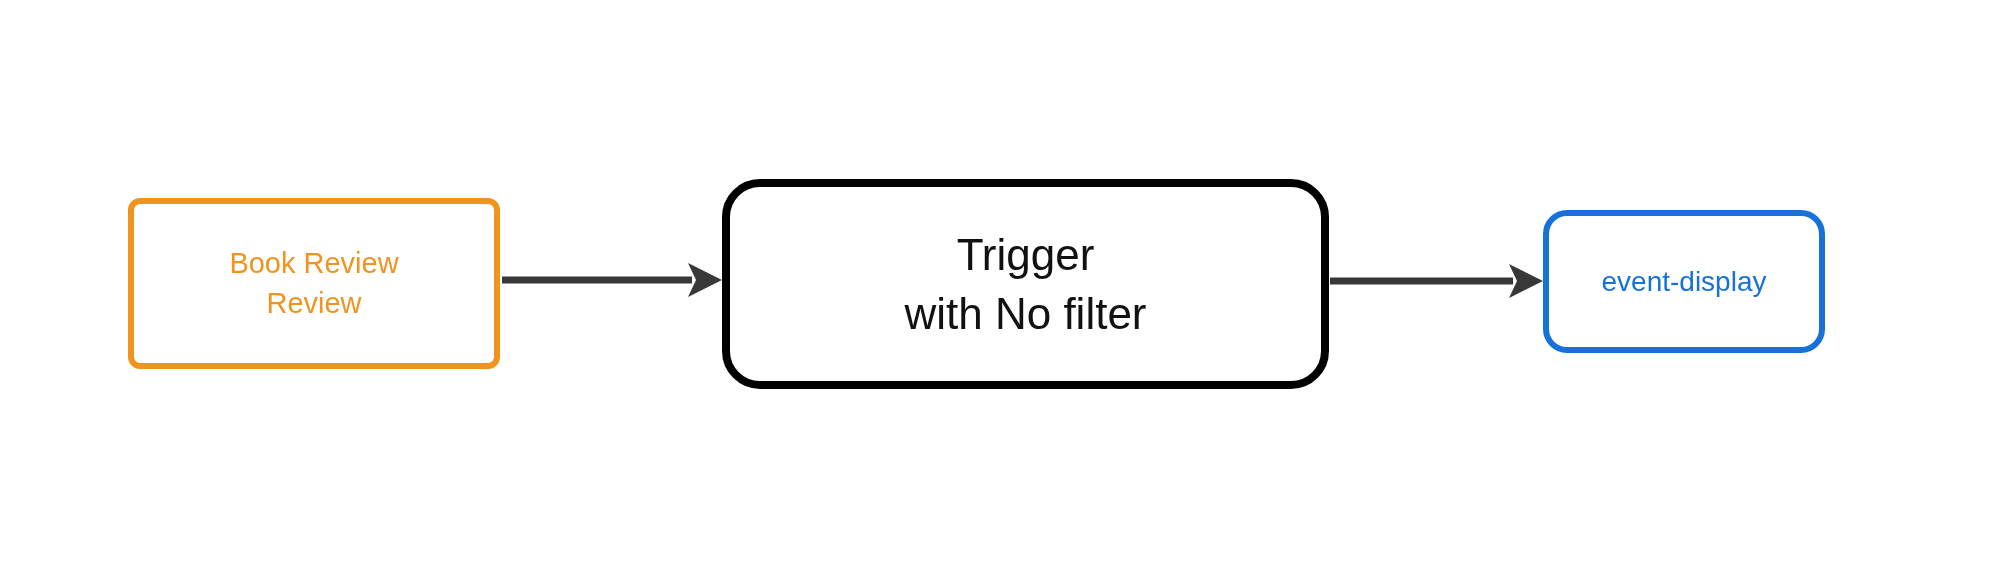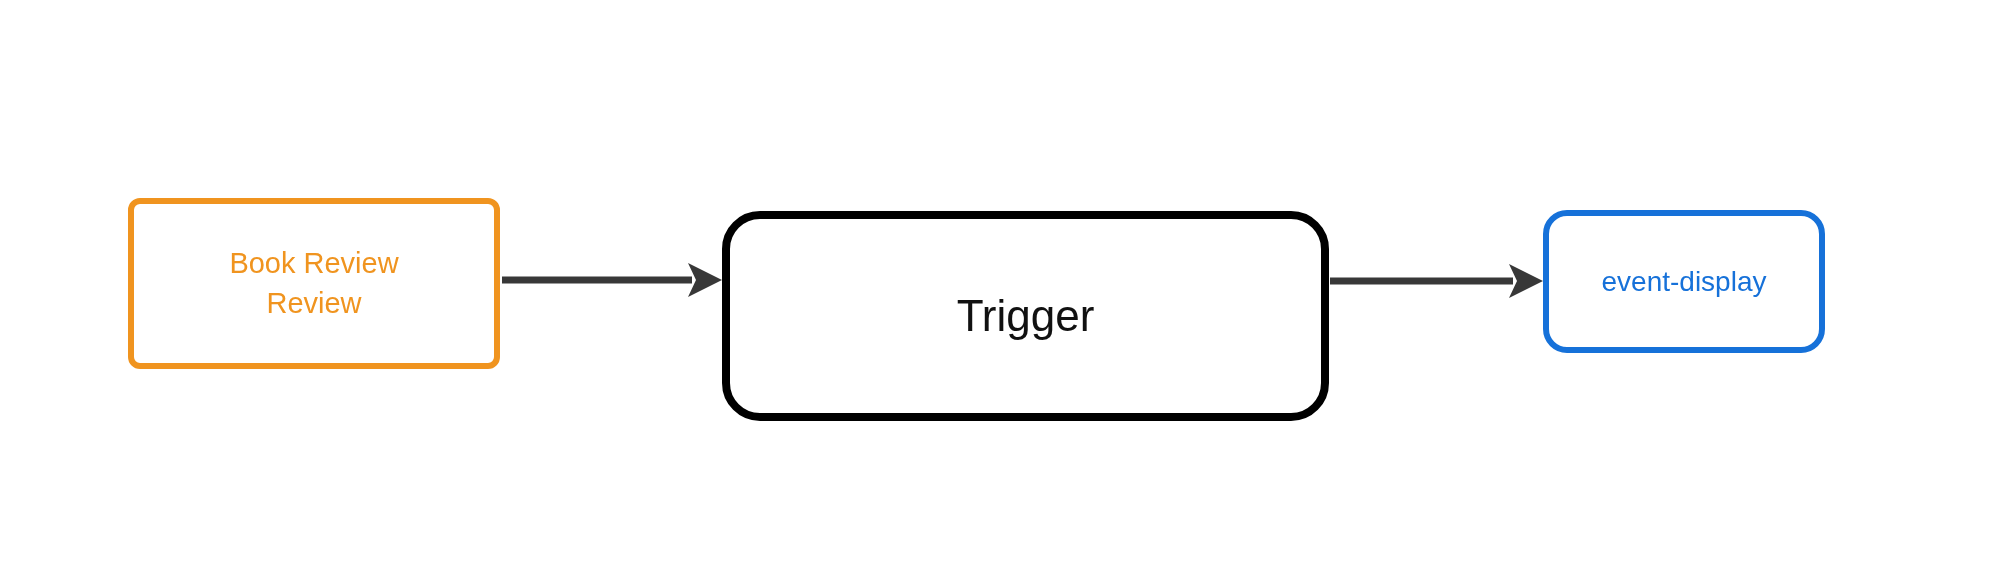--- a/index.html
+++ b/index.html
@@ -42,21 +42,20 @@
   }
   .node-trigger {
     left: 722px;
     top: 179px;
     width: 607px;
     height: 210px;
     border: 8px solid #000000;
     border-radius: 38px;
     color: #111111;
     font-size: 44px;
-    margin-top: 32px;
   }
   .node-display {
     left: 1543px;
     top: 210px;
     width: 282px;
     height: 143px;
     border: 6px solid #1671D9;
     border-radius: 24px;
     color: #1671D9;
     font-size: 28px;
@@ -88,20 +87,21 @@
     <span class="label-line">Review</span>
   </div>
 
   <svg class="edge edge-1" viewBox="0 0 220 40">
     <line x1="0" y1="20" x2="190" y2="20" stroke="#383838" stroke-width="7"></line>
     <polygon points="186,3 220,20 186,37 194,20" fill="#383838"></polygon>
   </svg>
 
   <div class="node node-trigger" style="border-color: rgb(0, 0, 0);">
     <span class="label-line">Trigger</span>
+    <span class="label-line">with No filter</span>
   </div>
 
   <svg class="edge edge-2" viewBox="0 0 213 40">
     <line x1="0" y1="20" x2="183" y2="20" stroke="#383838" stroke-width="7"></line>
     <polygon points="179,3 213,20 179,37 187,20" fill="#383838"></polygon>
   </svg>
 
   <div class="node node-display" style="border-color: rgb(22, 113, 217); color: rgb(22, 113, 217);">
     <span class="label-line">event-display</span>
   </div>

